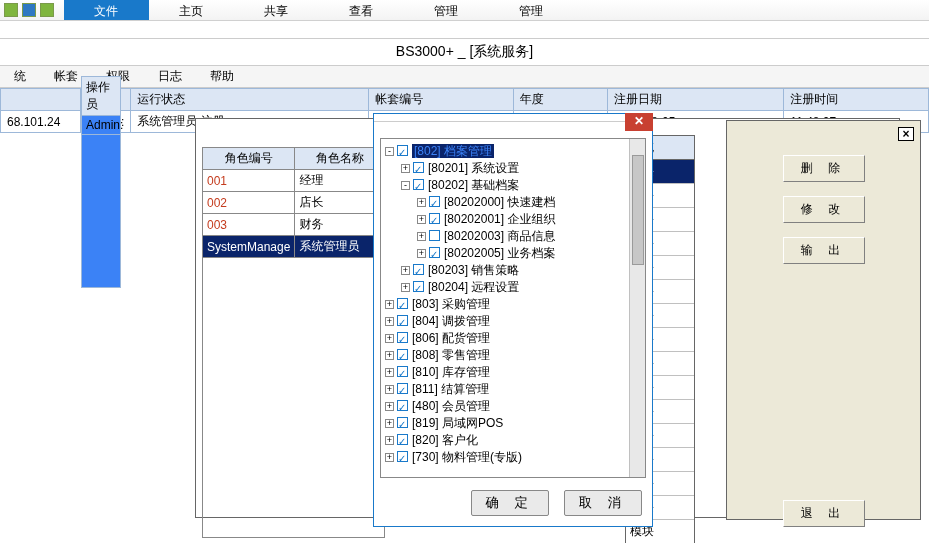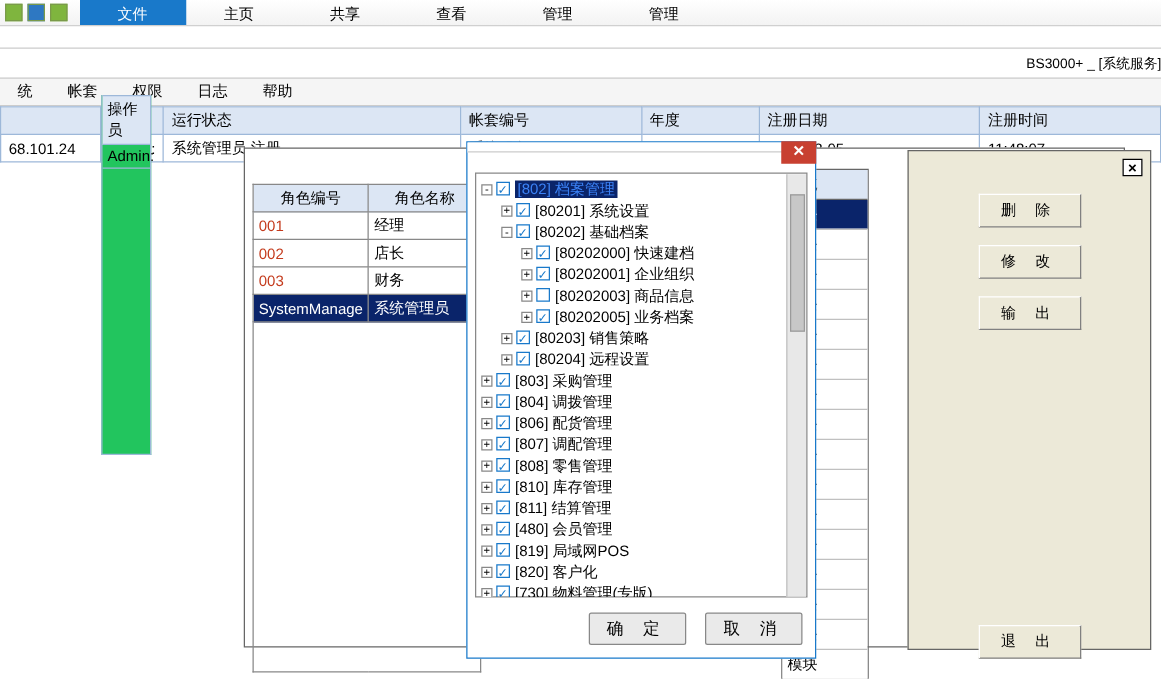--- a/index.html
+++ b/index.html
@@ -42,23 +42,23 @@
   .ribbon-tab.active {
     background: #1979ca;
     color: #fff;
   }
   .subbar {
     height: 18px;
     border-bottom: 1px solid #ccc;
   }
   
   .app-title {
-    text-align: right;
+    text-align: center;
     padding: 4px 0;
-    font-size: 11px;
+    font-size: 14px;
   }
   
   .menubar {
     display: flex;
     border-top: 1px solid #ccc;
     border-bottom: 1px solid #ccc;
     background: #f5f5f5;
   }
   .menubar div {
     padding: 2px 14px;
@@ -268,25 +268,25 @@
     margin-left: 12px;
     letter-spacing: 6px;
     background: #eaeaea;
     border: 1px solid #888;
     border-radius: 2px;
     cursor: pointer;
   }
   .opcol {
     position: absolute;
     left: 81px; top: 76px;
-    width: 40px; height: 288px;
+    width: 40px; height: 212px;
     border-left: 1px solid #9db8d9;
     border-right: 1px solid #9db8d9;
     border-bottom: 1px solid #9db8d9;
-    background: #22c55e;
+    background: #3b82f6;
   }
   .opcol .hdr {
     border-top: 1px solid #9db8d9;
     border-bottom: 1px solid #9db8d9;
     background: #dce6f4;
     padding: 2px 4px;
   }
   .opcol .val {
     padding: 2px 4px;
     border-bottom: 1px solid #9db8d9;
@@ -427,21 +427,20 @@
                   <li><span class="exp">+</span><span class="chk checked"></span><span>[80202001] 企业组织</span></li>
                   <li><span class="exp">+</span><span class="chk"></span><span>[80202003] 商品信息</span></li>
                   <li><span class="exp">+</span><span class="chk checked"></span><span>[80202005] 业务档案</span></li>
                 </ul></li>
               <li><span class="exp">+</span><span class="chk checked"></span><span>[80203] 销售策略</span></li>
               <li><span class="exp">+</span><span class="chk checked"></span><span>[80204] 远程设置</span></li>
             </ul></li>
           <li><span class="exp">+</span><span class="chk checked"></span><span>[803] 采购管理</span></li>
           <li><span class="exp">+</span><span class="chk checked"></span><span>[804] 调拨管理</span></li>
           <li><span class="exp">+</span><span class="chk checked"></span><span>[806] 配货管理</span></li>
-          <li><span class="exp">+</span><span class="chk checked"></span><span>[807] 调配管理</span></li>
           <li><span class="exp">+</span><span class="chk checked"></span><span>[808] 零售管理</span></li>
           <li><span class="exp">+</span><span class="chk checked"></span><span>[810] 库存管理</span></li>
           <li><span class="exp">+</span><span class="chk checked"></span><span>[811] 结算管理</span></li>
           <li><span class="exp">+</span><span class="chk checked"></span><span>[480] 会员管理</span></li>
           <li><span class="exp">+</span><span class="chk checked"></span><span>[819] 局域网POS</span></li>
           <li><span class="exp">+</span><span class="chk checked"></span><span>[820] 客户化</span></li>
           <li><span class="exp">+</span><span class="chk checked"></span><span>[730] 物料管理(专版)</span></li>
         </ul>
       </div>
     <div class="vscroll">

